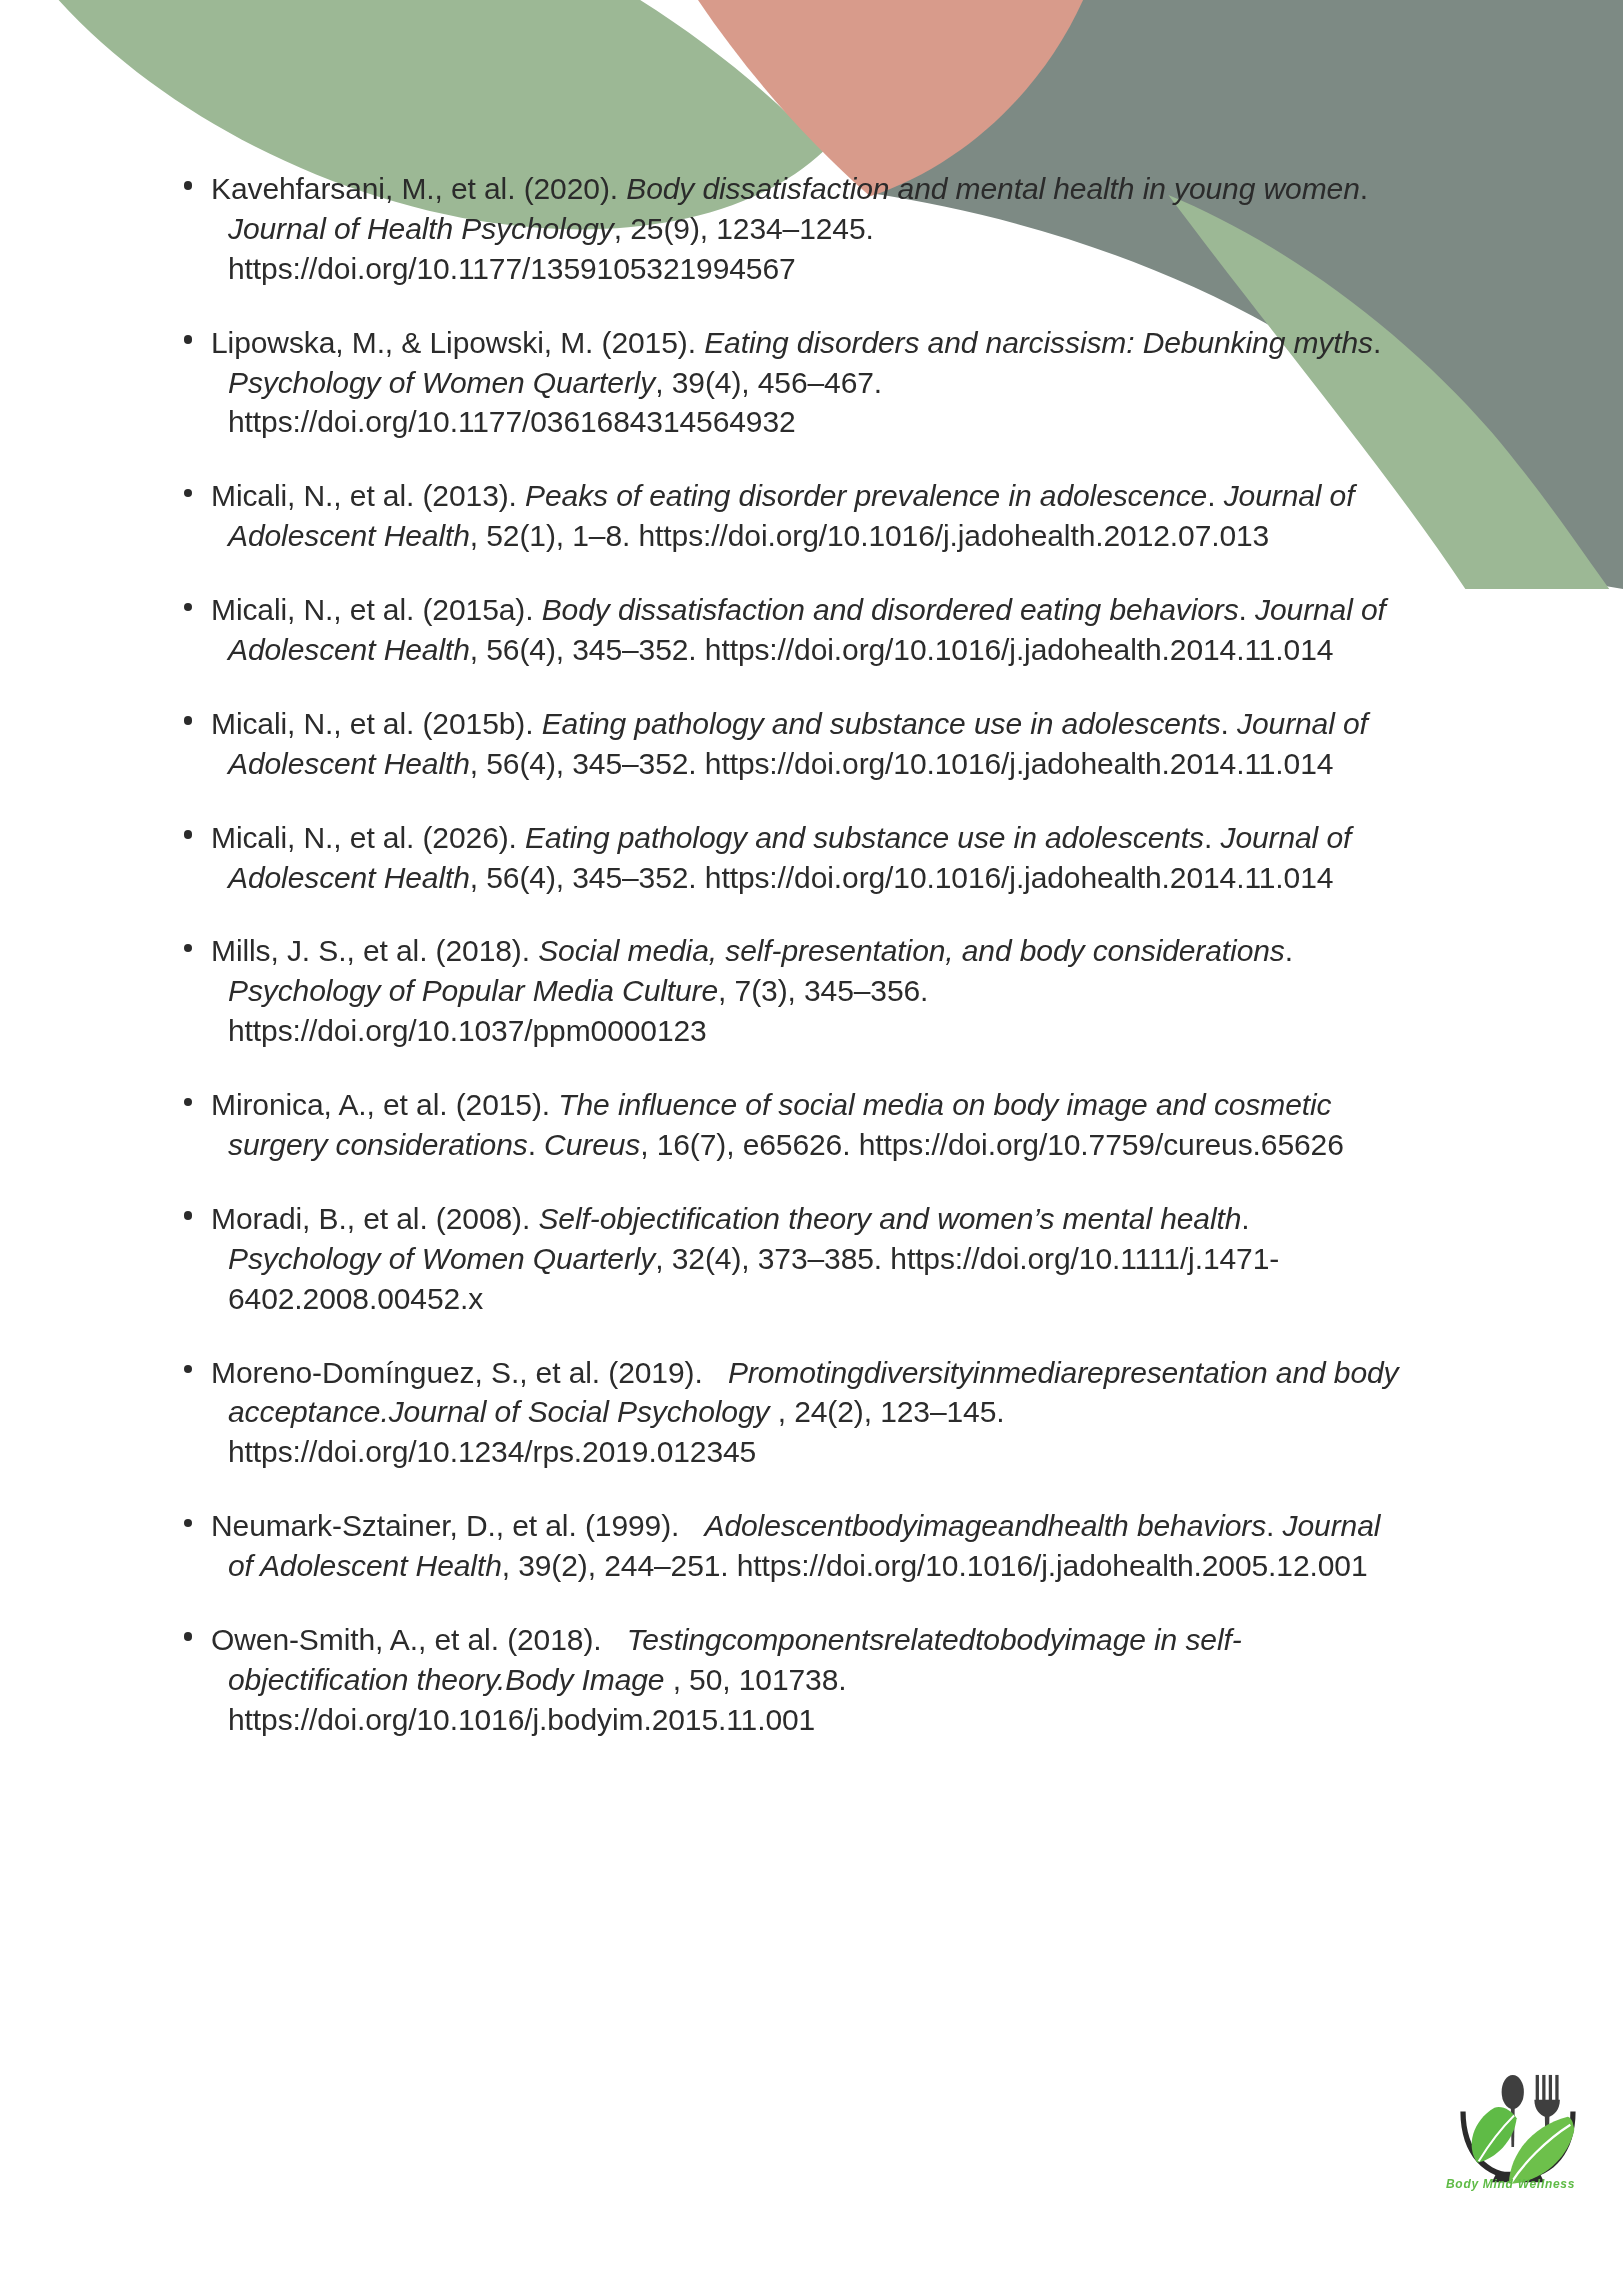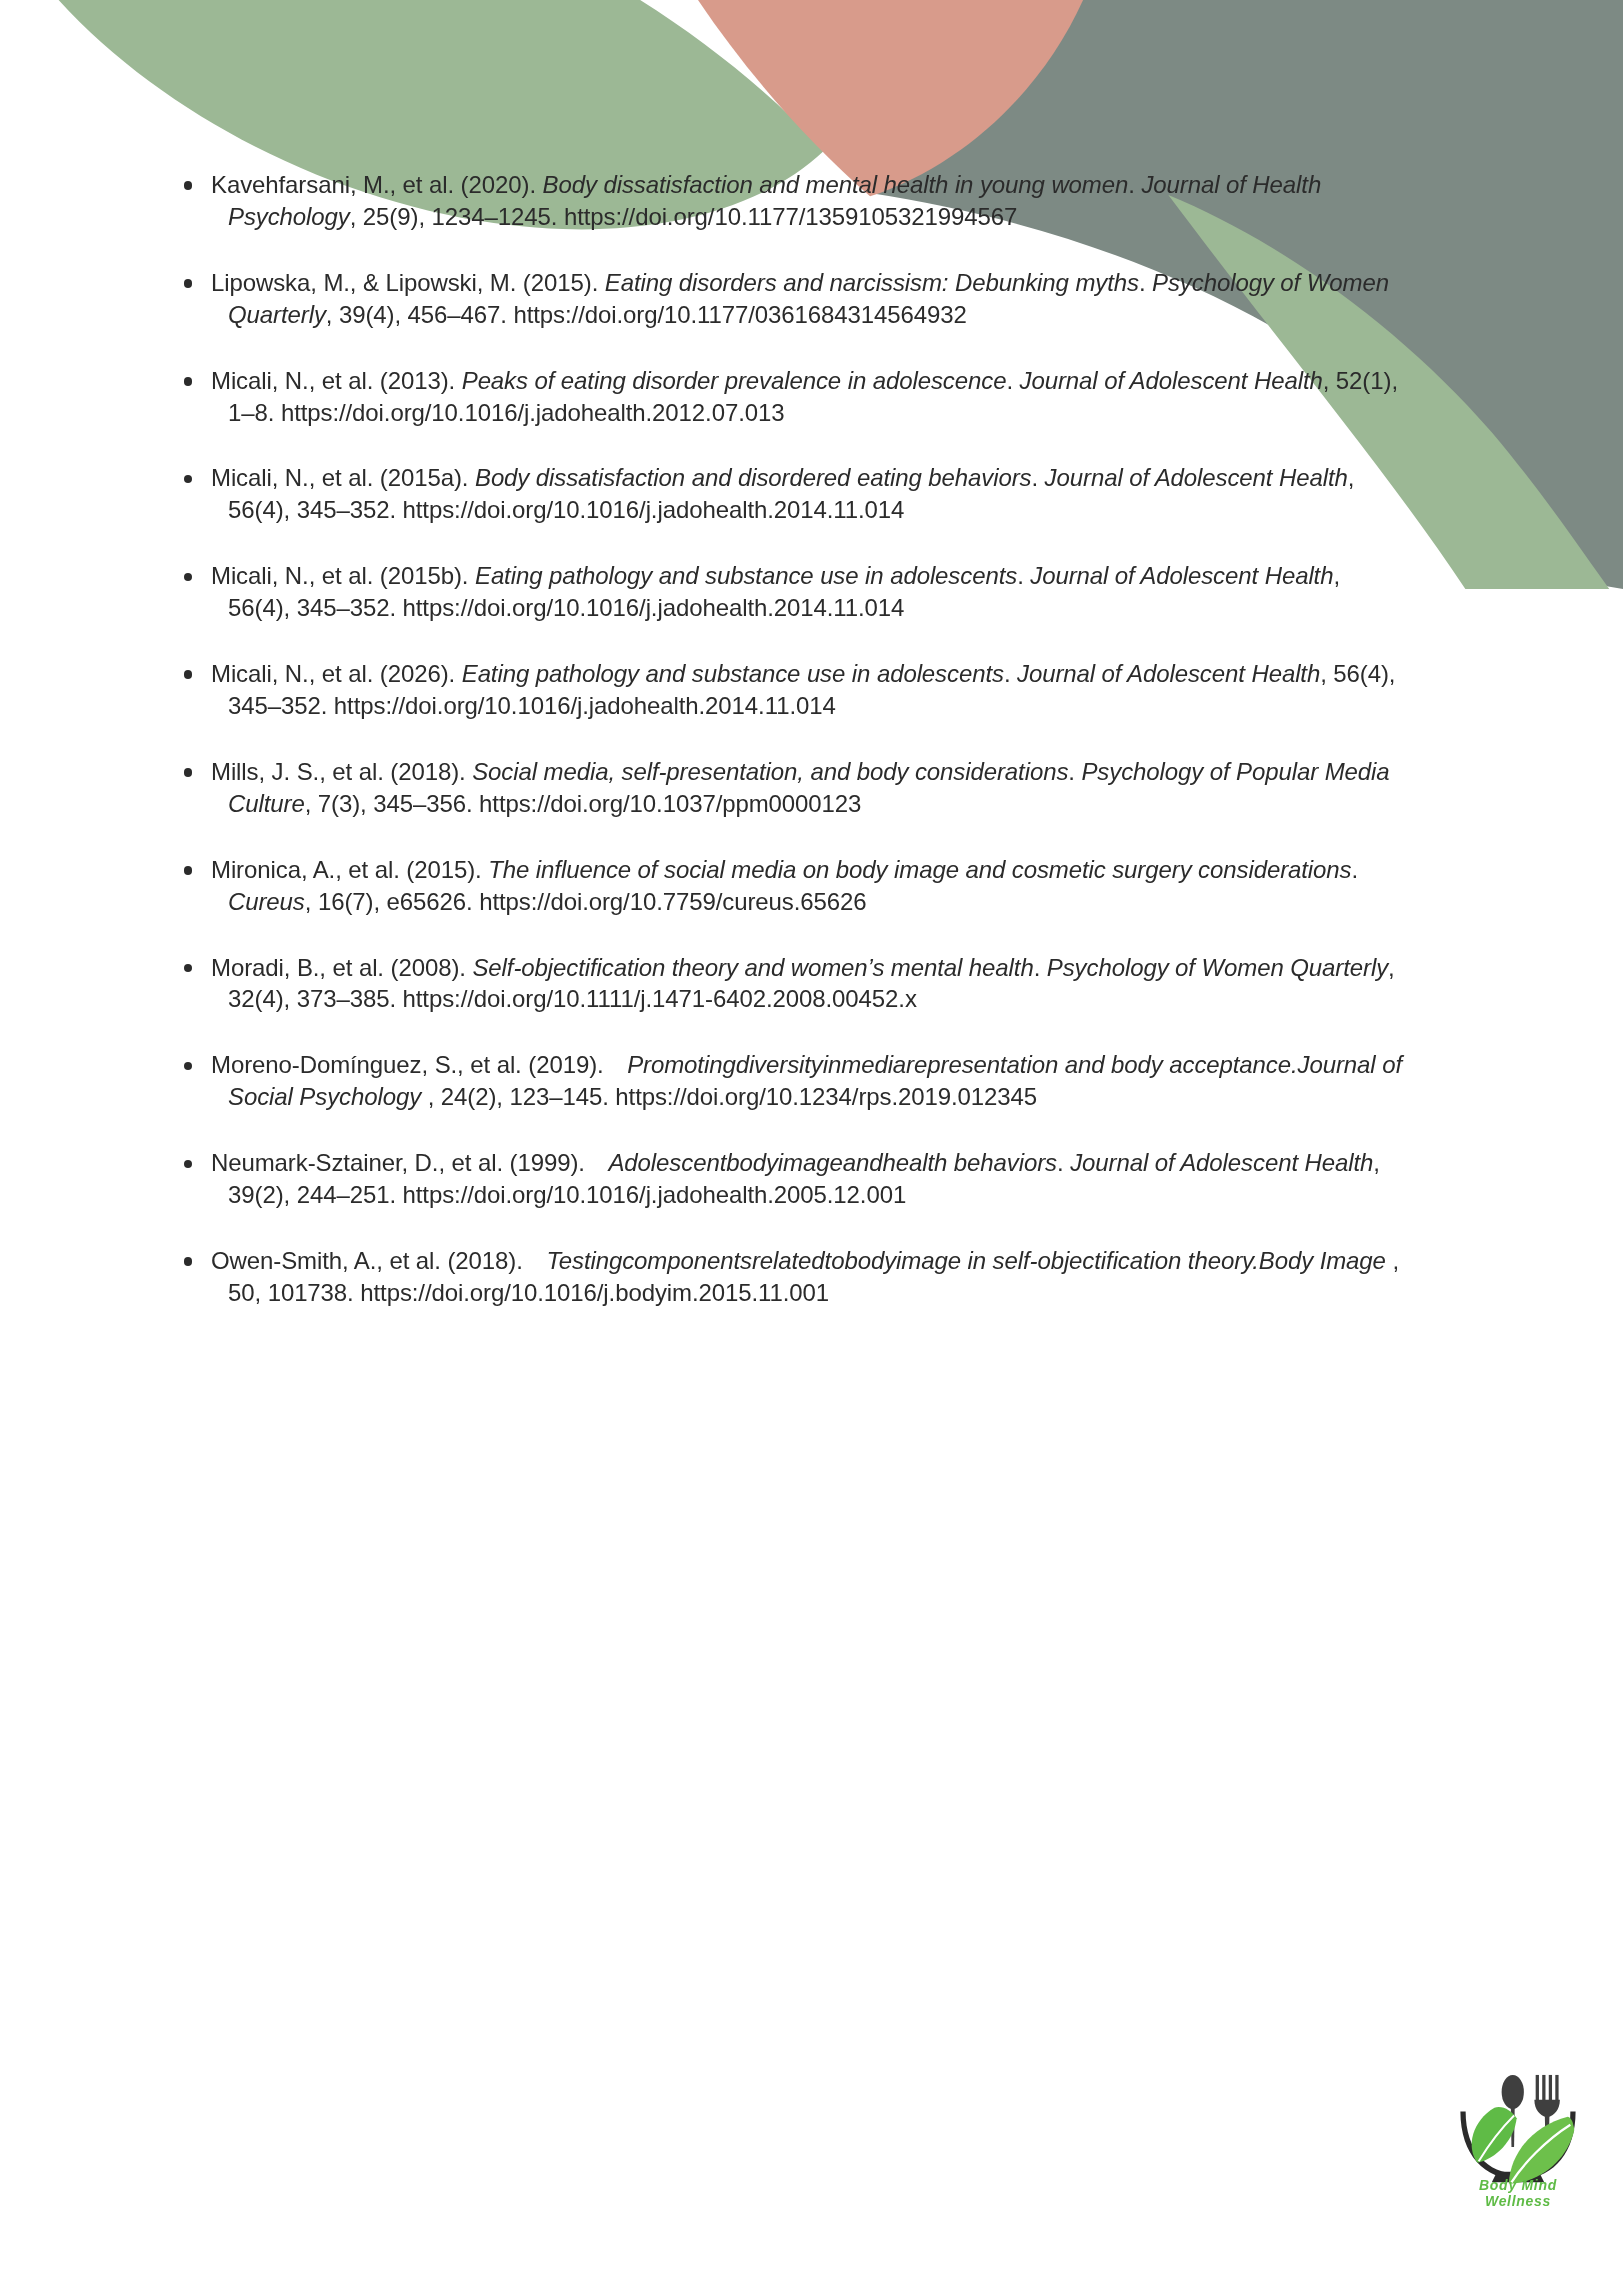--- a/index.html
+++ b/index.html
@@ -38,21 +38,21 @@
     width: 1230px;
     list-style: none;
     margin: 0;
     padding: 0;
   }
 
   .ref-item {
     position: relative;
     padding-left: 34px;
     margin-bottom: 34px;
-    font-size: 24px;
+    font-size: 30px;
     line-height: 1.33;
     color: #2b2b2b;
     letter-spacing: -0.1px;
   }
 
   .ref-bullet {
     position: absolute;
     left: 6.5px;
     top: 12.4px;
     width: 8.5px;
@@ -81,22 +81,21 @@
     left: 1446px;
     top: 2067px;
     width: 144px;
     height: 164px;
   }
   .logo-text {
     position: absolute;
     left: 0;
     top: 110px;
     width: 144px;
-    text-align: center;
-    font-size: 14px;
+    font-size: 12px;
     font-weight: bold;
     color: #5fbb46;
     letter-spacing: 0.7px;
     font-style: italic;
   }
 </style>
 </head>
 <body>
 
 <div class="page">

